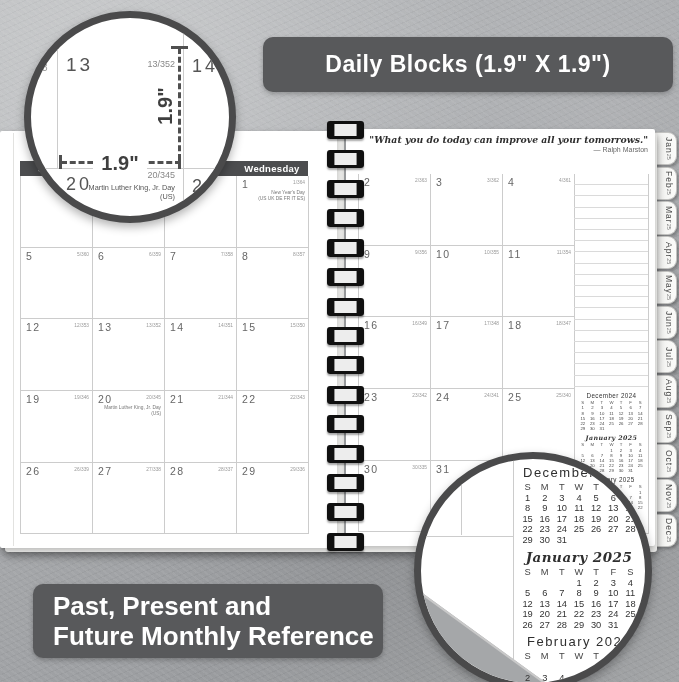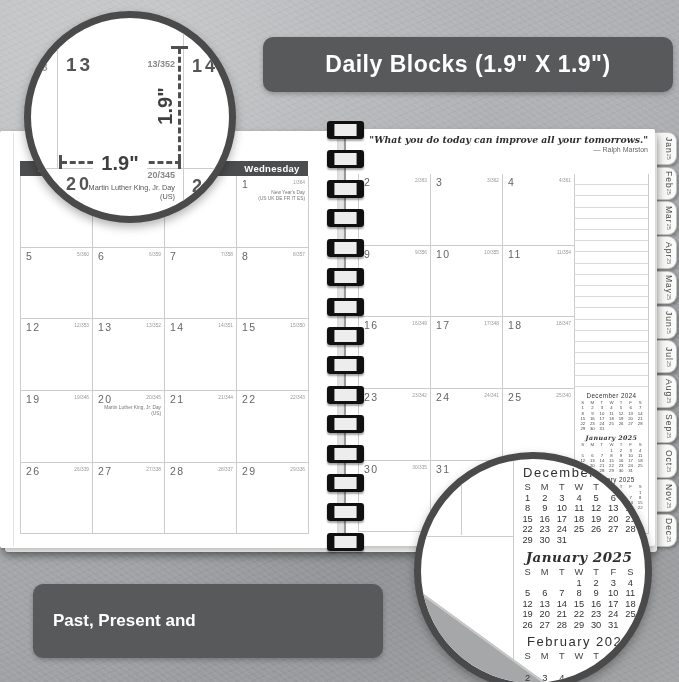--- a/index.html
+++ b/index.html
@@ -52,28 +52,28 @@
   
   .tabs{position:absolute;left:641px;top:132px;width:36px;height:415px;display:flex;flex-direction:column;gap:1.5px;z-index:5;}
   .tab{flex:1;background:linear-gradient(90deg,#eaeae8,#fbfbf9);border:1px solid #c2c2c0;border-left:none;
     border-radius:0 9px 9px 0;box-shadow:2px 2px 3px rgba(0,0,0,.25);display:flex;align-items:center;justify-content:flex-end;padding-right:3px;}
   .tab-inner{writing-mode:vertical-rl;font-size:8.5px;color:#4a4a4a;letter-spacing:1px;line-height:1;}
   .tab-year{font-size:5.5px;color:#777;letter-spacing:0;}
   
   .banner{position:absolute;background:#58595b;border-radius:10px;color:#fff;font-weight:bold;z-index:30;
     box-shadow:0 2px 5px rgba(0,0,0,.25);display:flex;}
   .banner-top{left:263px;top:37px;width:410px;height:55px;align-items:center;justify-content:center;font-size:23px;letter-spacing:.5px;}
-  .banner-bottom{left:33px;top:584px;width:330px;height:74px;padding-left:20px;font-size:17px;line-height:1.16;
+  .banner-bottom{left:33px;top:584px;width:330px;height:74px;padding-left:20px;font-size:26px;line-height:1.16;
     flex-direction:column;align-items:flex-start;justify-content:center;}
   
   .callout{position:absolute;border:7px solid #4a4a4b;border-radius:50%;background:#fff;overflow:hidden;
     box-shadow:0 4px 10px rgba(0,0,0,.3);z-index:40;}
   .c1{left:24px;top:11px;width:198px;height:198px;}
   .c2{left:414px;top:452px;width:224px;height:224px;}
-  .abs{position:absolute;font-weight:bold;}
+  .abs{position:absolute;}
   .gline{position:absolute;background:#ccc;}
   .dimcap{position:absolute;background:#4f4f4f;}
   .c1 .big-day{position:absolute;font-size:19px;color:#555;letter-spacing:3px;line-height:1;}
   .c1 .big-code{position:absolute;font-size:9px;color:#888;text-align:right;line-height:1;}
   .c1 .edge-num{position:absolute;font-size:10px;color:#999;letter-spacing:1px;line-height:1;}
   .c1 .mlk{position:absolute;font-size:7.3px;color:#555;text-align:right;line-height:1.25;}
   .dim-vline{position:absolute;left:147px;top:30px;height:112px;border-left:3px dashed #4f4f4f;}
   .dim-hline{position:absolute;left:30px;top:143px;width:120px;border-top:3px dashed #4f4f4f;}
   .dim-label{position:absolute;font-size:20px;font-weight:bold;color:#3f3f3f;text-align:center;line-height:1;}
   .dim-vlabel{left:104px;top:78px;width:60px;transform:rotate(-90deg);}
@@ -662,20 +662,21 @@
         <div class="tab-inner"><span>Dec</span><span class="tab-year">25</span></div>
       </div>
     </div>
 
   <div class="banner banner-top">
     <span>Daily Blocks (1.9" X 1.9")</span>
   </div>
 
   <div class="banner banner-bottom">
     <span>Past, Present and</span>
+    <span>Future Monthly Reference</span>
   </div>
 
   <div class="callout c1">
     <div class="gline" style="left:26px;top:0;width:1px;height:150px;"></div>
     <div class="gline" style="left:152px;top:0;width:1px;height:198px;"></div>
     <div class="gline" style="left:0;top:150px;width:198px;height:1px;"></div>
 
     <div class="edge-num abs" style="left:-2px;top:45px;">353</div>
     <div class="big-day abs" style="left:35px;top:37px;">13</div>
     <div class="big-code abs" style="left:80px;top:42px;width:64px;">13/352</div>

